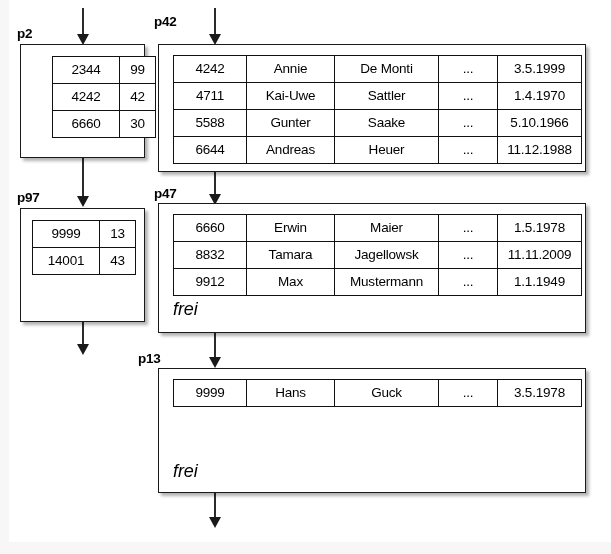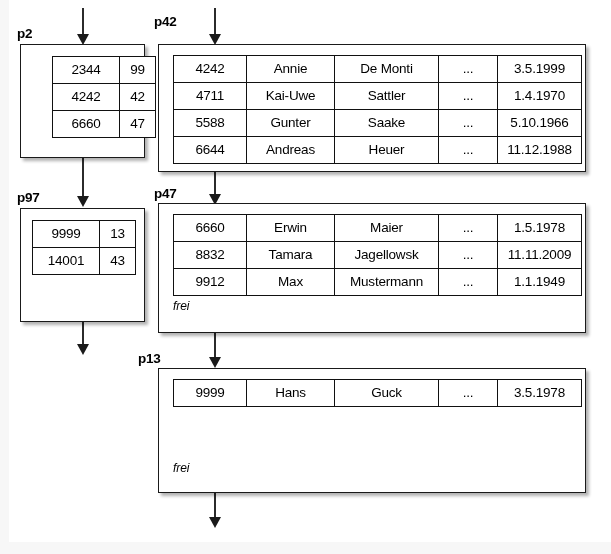--- a/index.html
+++ b/index.html
@@ -66,21 +66,21 @@
     text-align: center;
     color: #000;
     padding: 0;
     height: 26px;
     line-height: 26px;
     white-space: nowrap;
     letter-spacing: -0.2px;
   }
   .frei {
     position: absolute;
-    font-size: 12px;
+    font-size: 18px;
     font-style: italic;
     color: #000;
     letter-spacing: -0.1px;
     text-align: right;
   }
 
   
   .arrow {
     position: absolute;
     width: 0;
@@ -150,21 +150,21 @@
         <tr>
           <td style="width:66px;">2344</td>
           <td style="width:35px;">99</td>
         </tr>
         <tr>
           <td>4242</td>
           <td>42</td>
         </tr>
         <tr>
           <td>6660</td>
-          <td>47</td>
+          <td>30</td>
         </tr>
       </tbody>
     </table>
   </div>
 
   <div class="block-label" style="left:154px; top:14px;">p42</div>
   <div class="block" style="left:158px; top:44px; width:428px; height:128px;">
     <table class="rec-table" style="left:14px; top:10px; width:403px;">
       <tbody>
         <tr>

